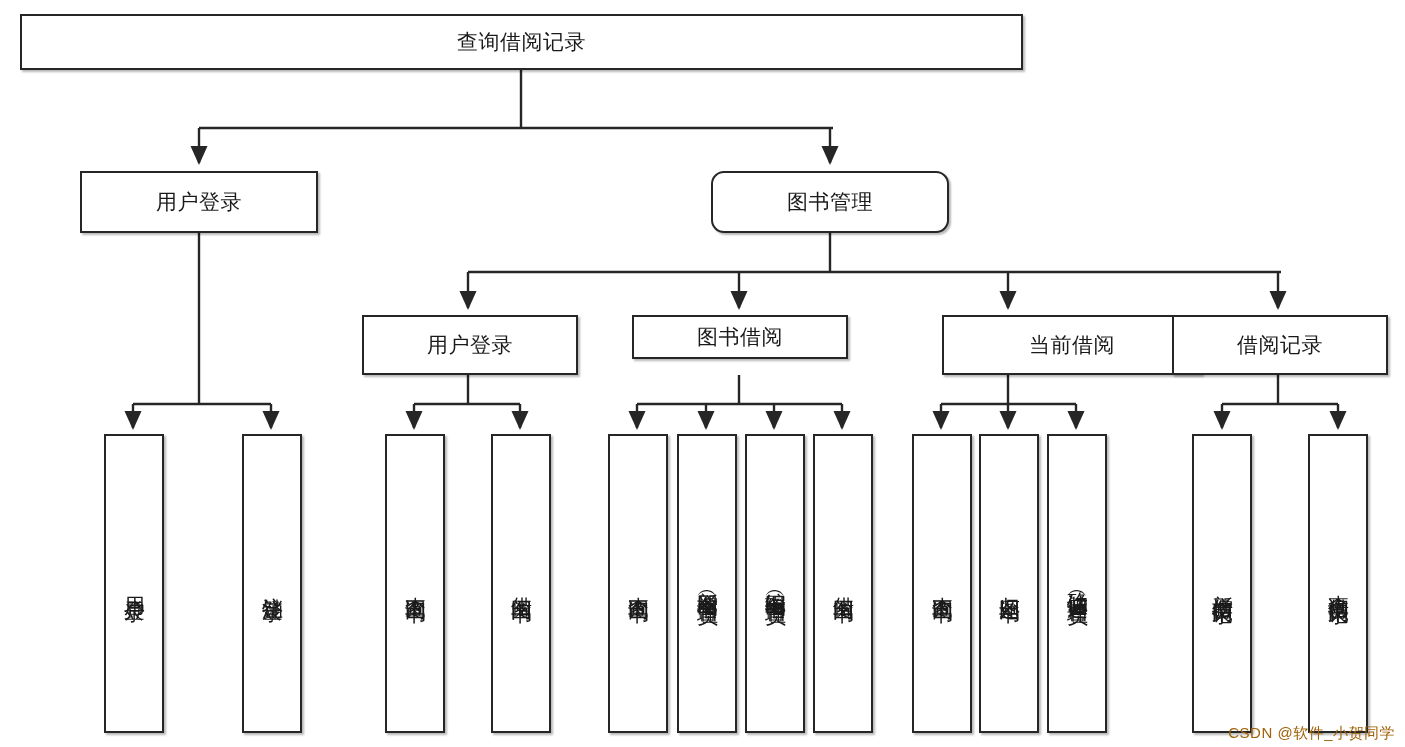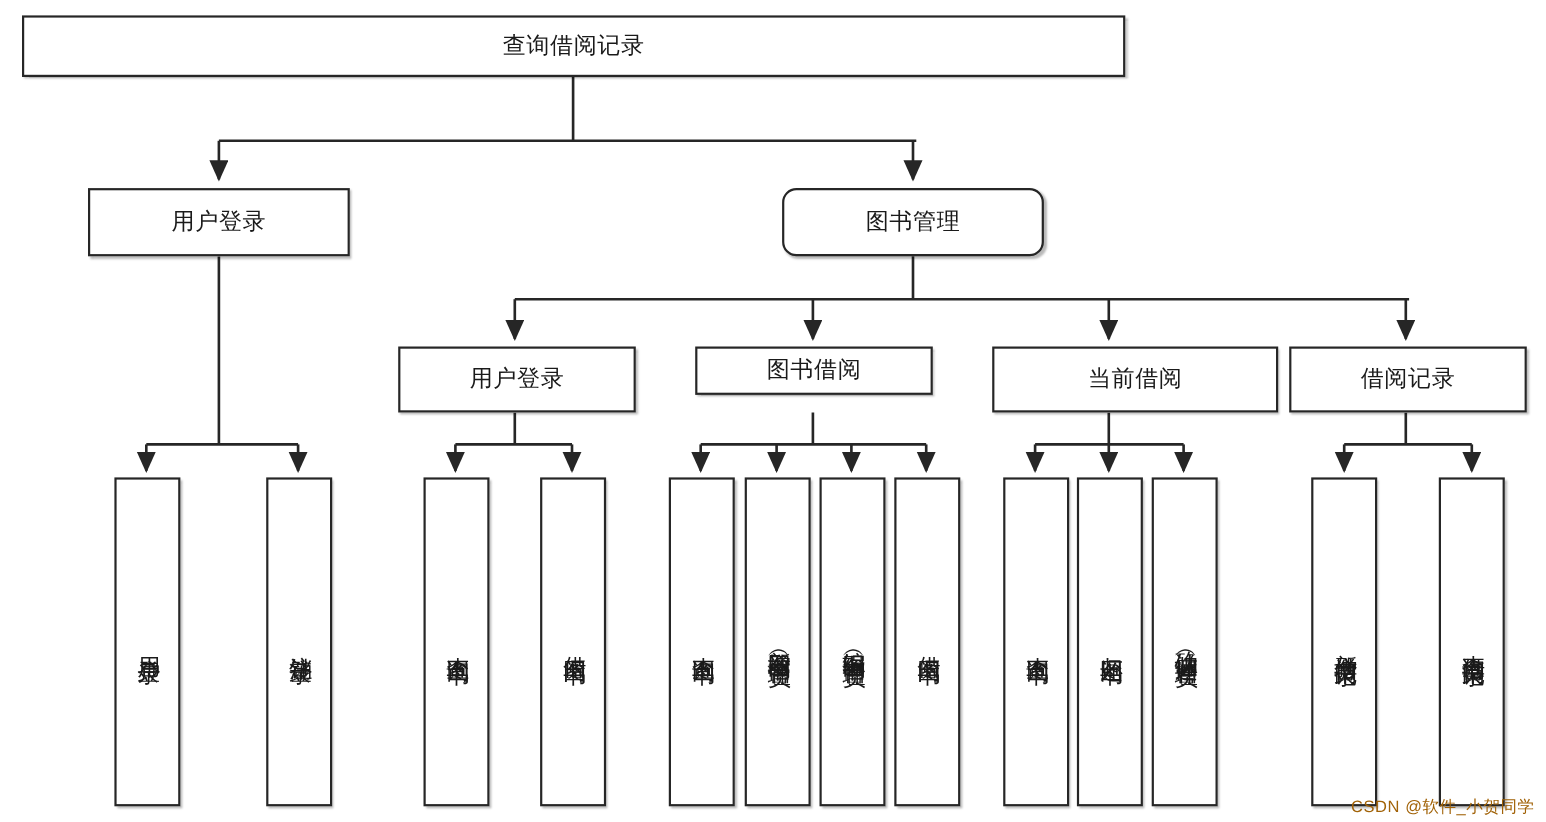--- a/index.html
+++ b/index.html
@@ -143,21 +143,21 @@
   </div>
 
   <div class="node" style="left:362px; top:315px; width:216px; height:60px;">
     <span class="label">用户登录</span>
   </div>
 
   <div class="node" style="left:632px; top:315px; width:216px; height:44px;">
     <span class="label">图书借阅</span>
   </div>
 
-  <div class="node" style="left:902px; top:315px; width:260px; height:60px;">
+  <div class="node" style="left:942px; top:315px; width:260px; height:60px;">
     <span class="label">当前借阅</span>
   </div>
 
   <div class="node" style="left:1172px; top:315px; width:216px; height:60px;">
     <span class="label">借阅记录</span>
   </div>
 
   <div class="node leaf" style="left:104px; top:434px; width:60px; height:299px;">
     <span class="label">用户登录</span>
   </div>

